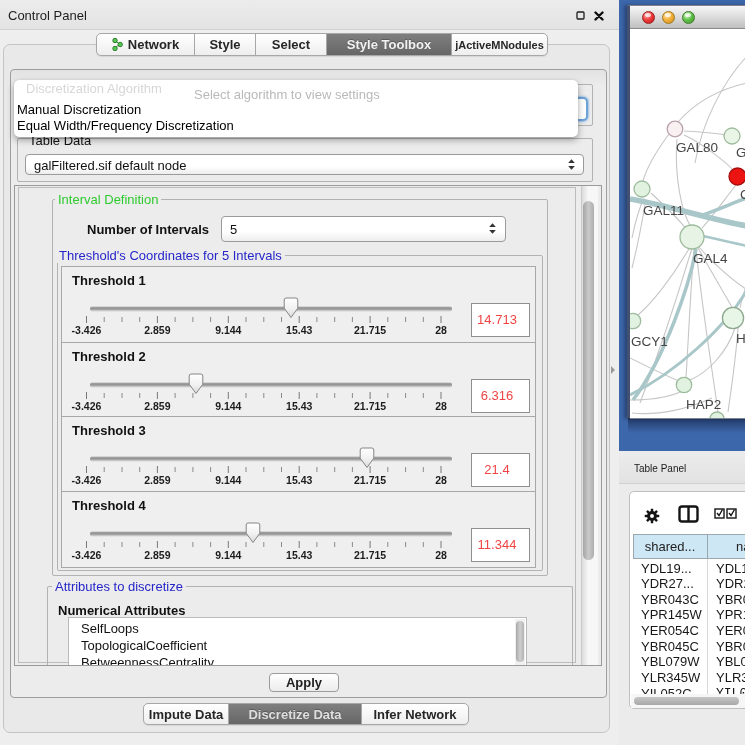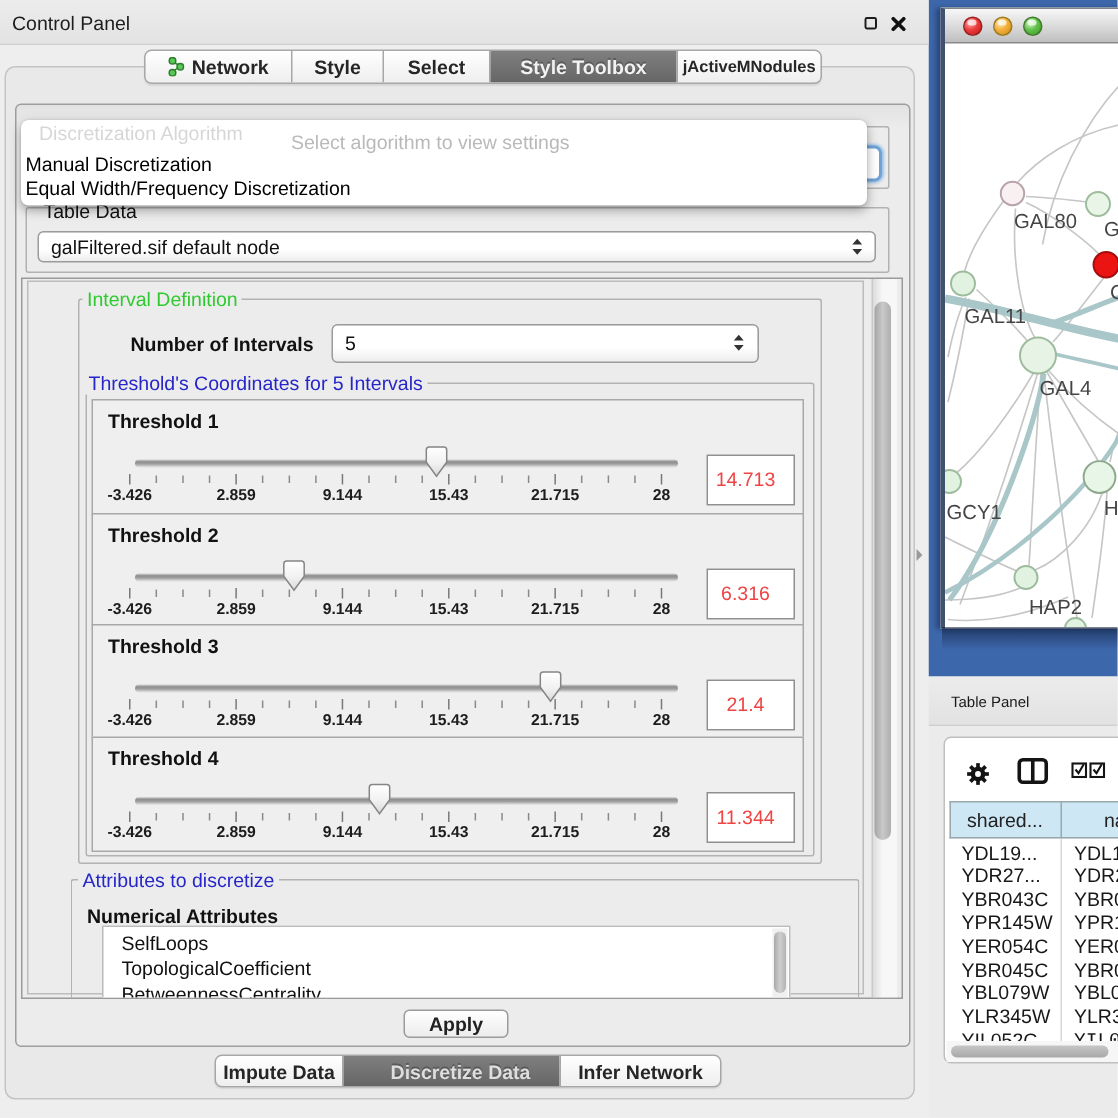--- a/index.html
+++ b/index.html
@@ -427,21 +427,21 @@
             <div style="padding:2px 0 0 12px;line-height:17px;">SelfLoops<br>TopologicalCoefficient<br>BetweennessCentrality</div>
             <div class="abs" style="right:1px;top:1px;width:10px;height:46px;background:#f0f0f0;"></div>
             <div class="abs" style="right:2px;top:3px;width:8px;height:41px;background:linear-gradient(90deg,#a8a8a8,#cfcfcf 50%,#b3b3b3);border-radius:5px;"></div>
           </div>
         </div>
       </div>
       <div id="applybtn">Apply</div>
     </div>
     <div class="abs seg" id="bottabs" style="left:143px;top:703px;height:20px;">
       <div class="s" style="width:84px;">Impute Data</div>
-      <div class="s sel" style="width:132px;color:#dedede;padding-left:12px;">Discretize Data</div>
+      <div class="s sel" style="width:132px;color:#dedede;">Discretize Data</div>
       <div class="s" style="width:106px;">Infer Network</div>
     </div>
     <div class="abs" id="popup">
       <div class="abs" style="left:12px;top:1px;font-size:13px;color:rgba(105,105,105,0.27);">Discretization Algorithm</div>
       <div class="abs" style="left:180px;top:7px;font-size:13px;color:#b9b9b9;">Select algorithm to view settings</div>
       <div class="abs" style="left:3px;top:22px;font-size:13px;font-weight:normal;color:#000;">Manual Discretization</div>
       <div class="abs" style="left:3px;top:38px;font-size:13px;color:#000;">Equal Width/Frequency Discretization</div>
     </div>
   </div>
 </div>

